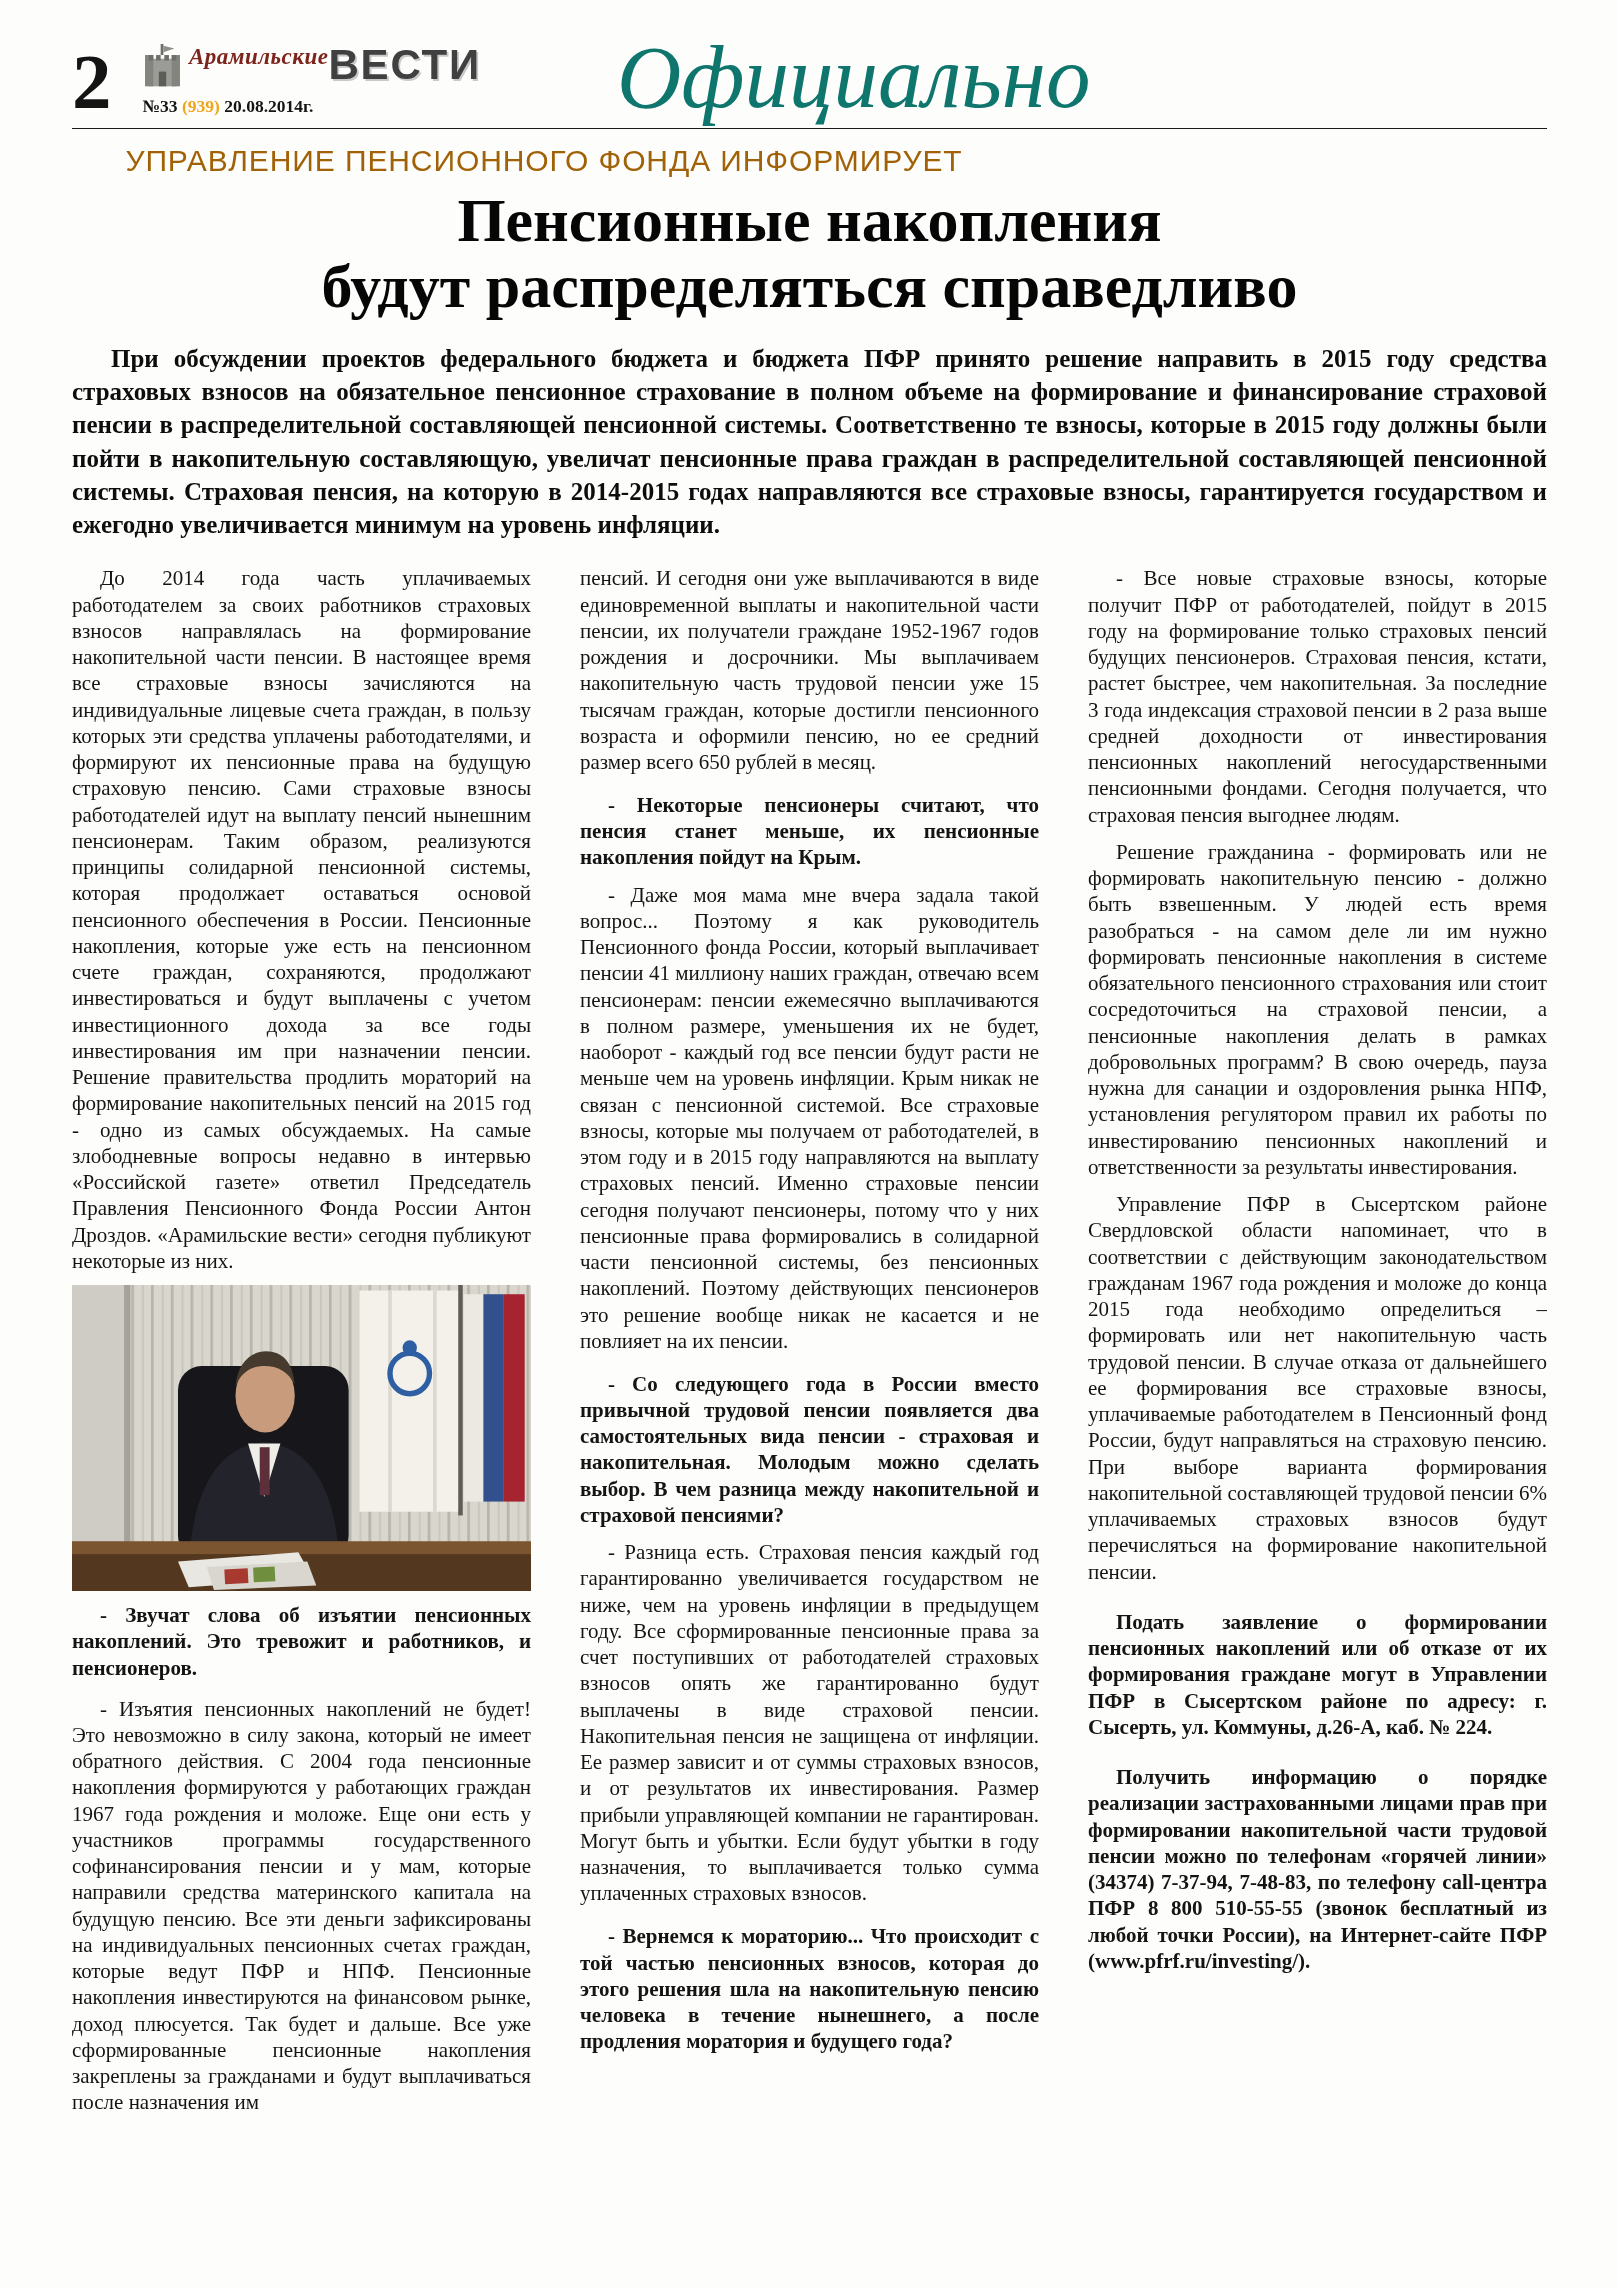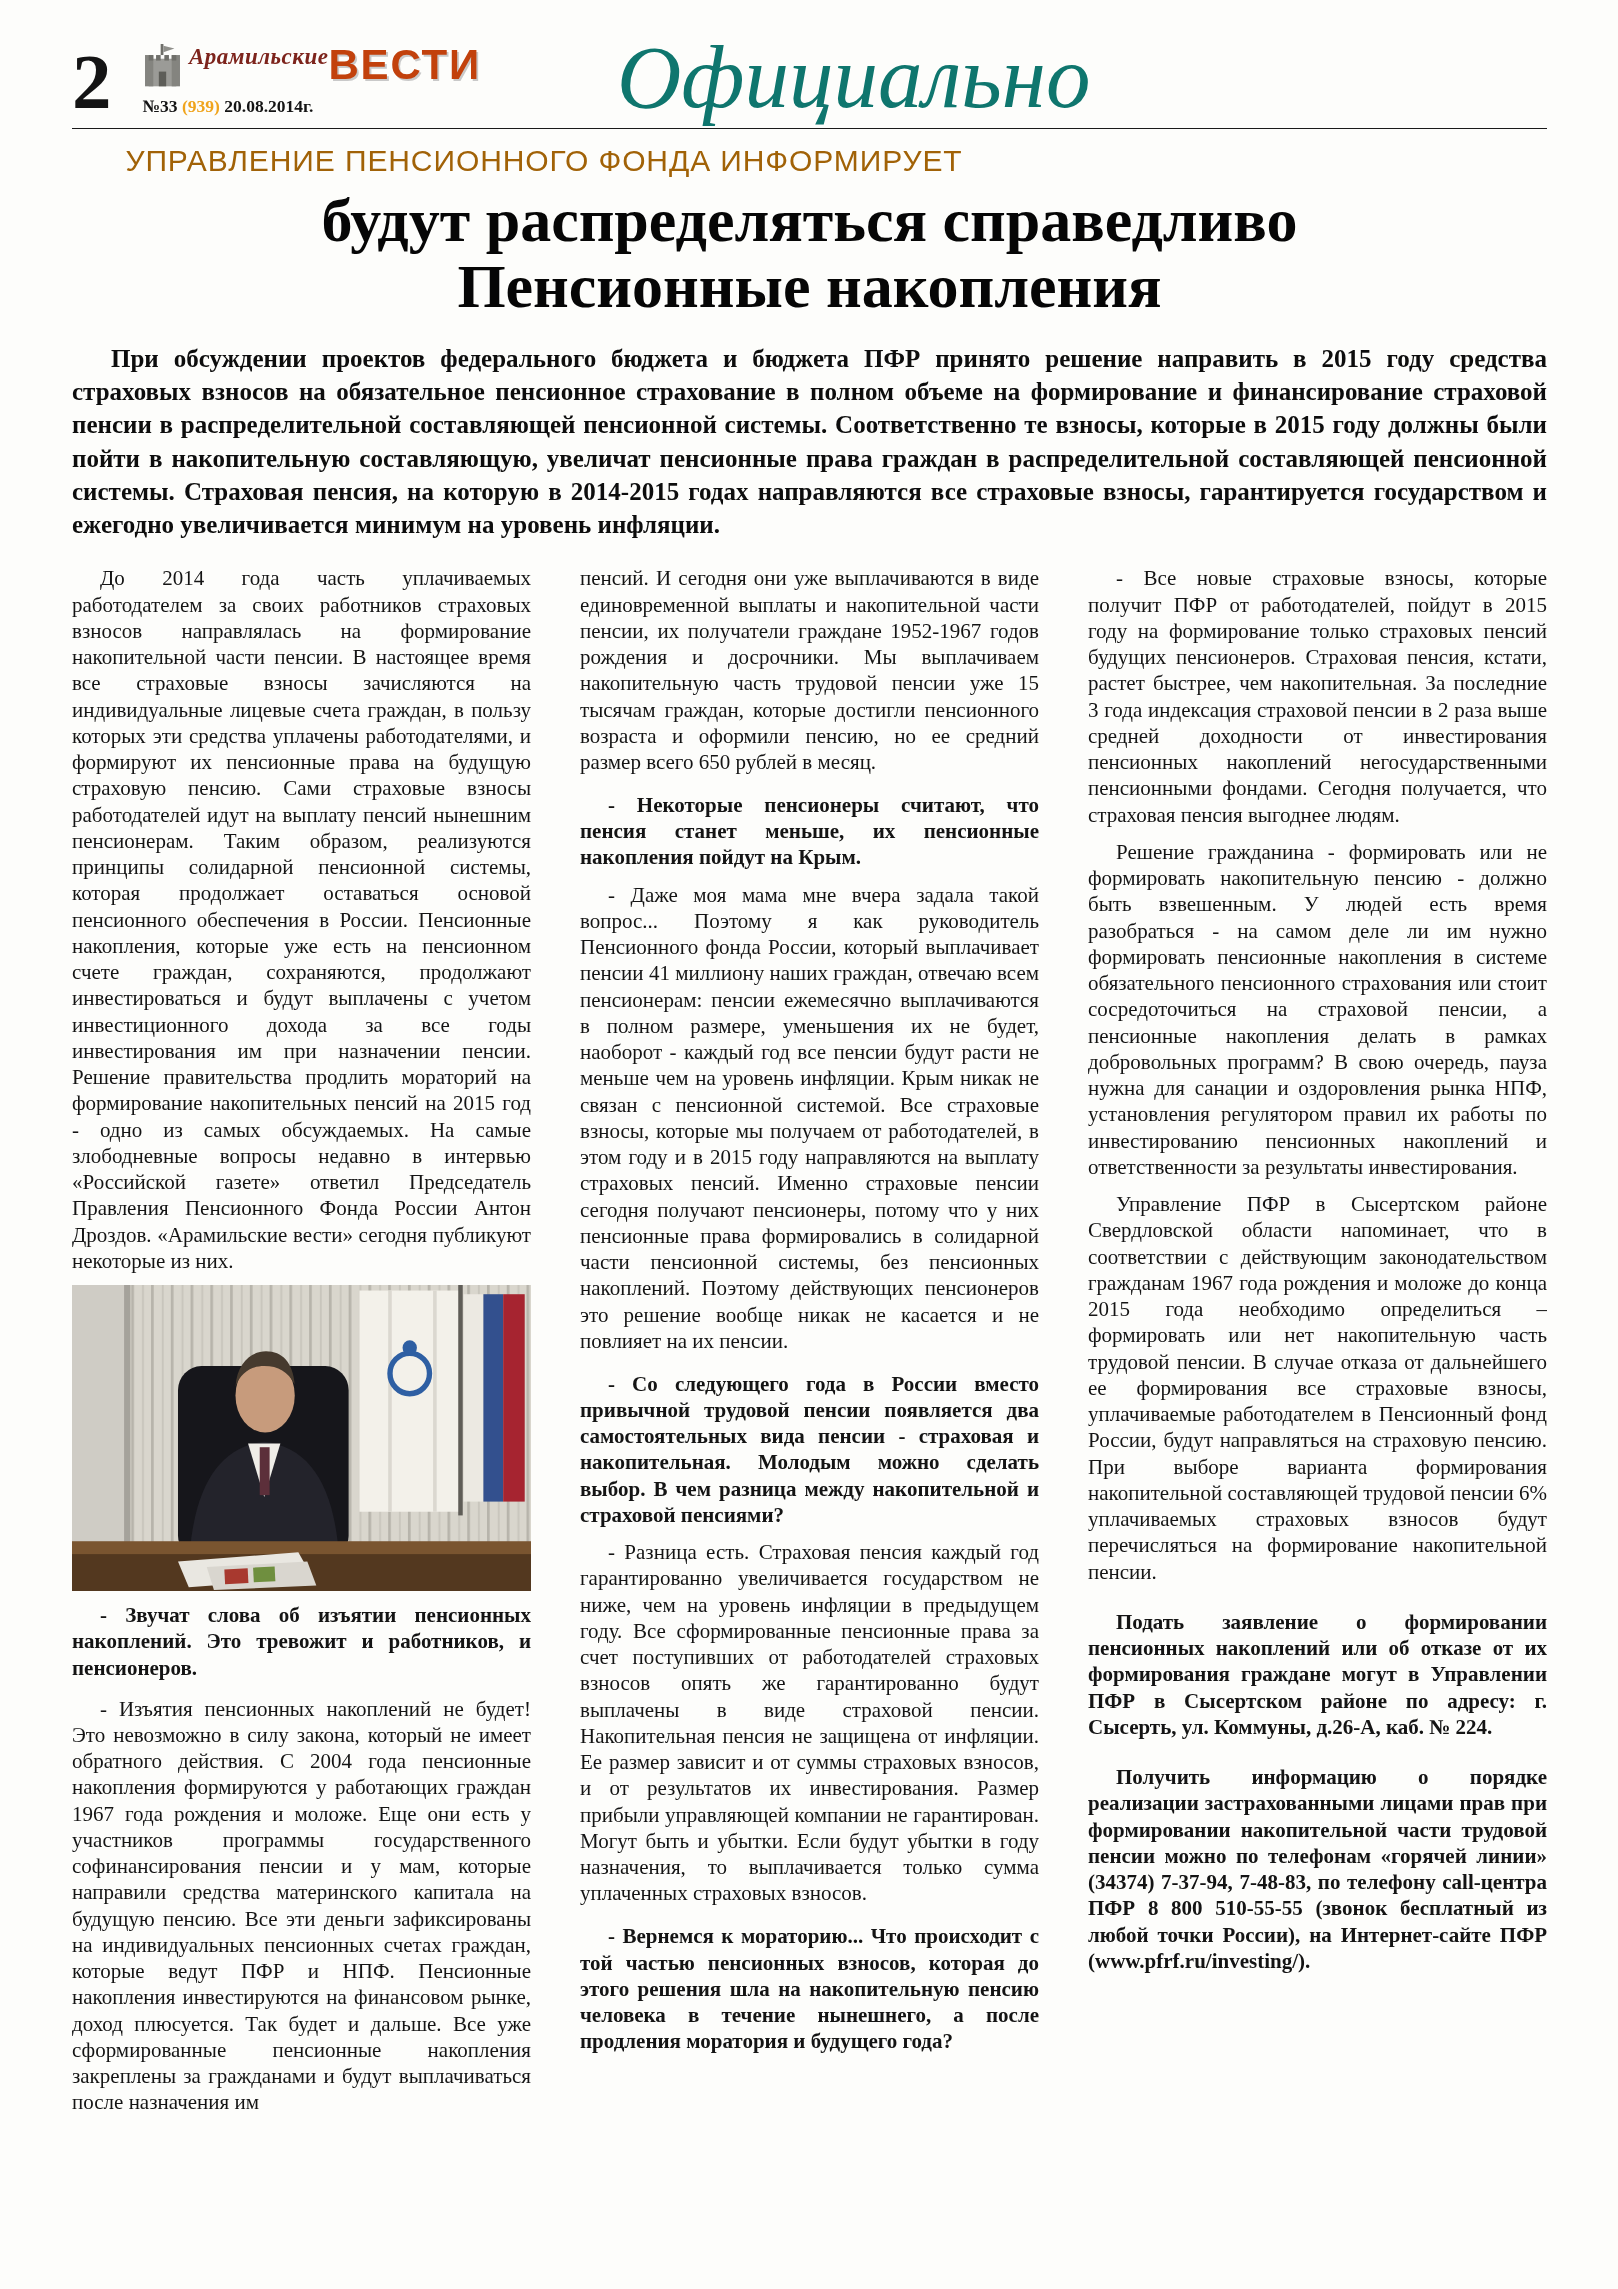--- a/index.html
+++ b/index.html
@@ -10,21 +10,21 @@
     padding:44px 72px 31px 72px; overflow:hidden; position:relative;
   }
   
   .header-row { display:flex; align-items:flex-start; }
   .page-number { font-size:79px; font-weight:bold; line-height:0.95; margin-right:31px; }
   .masthead { width:212px; flex:0 0 auto; }
   .masthead-top { display:flex; align-items:flex-start; }
   .crest { width:39px; height:46px; margin-right:7.4px; flex:0 0 auto; }
   .masthead-names { display:flex; flex-direction:row; }
   .masthead-name-top { font-style:italic; font-weight:bold; font-size:23px; color:#7d241c; letter-spacing:0.5px; }
-  .masthead-name-main { font-family:"Liberation Sans", sans-serif; font-weight:bold; font-size:42px; line-height:1.0; color:#c2410c; letter-spacing:1.8px; text-shadow:1.8px 1.8px 0 #c9c9c9; }
+  .masthead-name-main { font-family:"Liberation Sans", sans-serif; font-weight:bold; font-size:42px; line-height:1.0; color:#404040; letter-spacing:1.8px; text-shadow:1.8px 1.8px 0 #c9c9c9; }
   .masthead-issue { font-size:17.5px; font-weight:bold; margin-top:5.5px; white-space:nowrap;font-family:Liberation Serif, serif; }
   .issue-num-colored { color:#f0a41c; }
   .script-title {
     flex:1 1 auto; text-align:center; padding-right:194px; margin-top:-13px;
     font-style:italic; font-size:89px; line-height:1.05; color:#0f766e;
     font-family:"Liberation Serif", serif;
   }
   .header-rule { border-top:1.8px solid #1a1a1a; margin-top:3.7px; }
   
   .kicker {
@@ -82,22 +82,22 @@
     </div>
 
     <div class="script-title">Официально</div>
   </div>
 
   <div class="header-rule"></div>
 
   <div class="kicker">УПРАВЛЕНИЕ ПЕНСИОННОГО ФОНДА ИНФОРМИРУЕТ</div>
 
   <h1 class="headline">
+    <div>Пенсионные накопления</div>
     <div>будут распределяться справедливо</div>
-    <div>Пенсионные накопления</div>
   </h1>
 
   <p class="lead">При обсуждении проектов федерального бюджета и бюджета ПФР принято решение направить в 2015 году средства страховых взносов на обязательное пенсионное страхование в полном объеме на формирование и финансирование страховой пенсии в распределительной составляющей пенсионной системы. Соответственно те взносы, которые в 2015 году должны были пойти в накопительную составляющую, увеличат пенсионные права граждан в распределительной составляющей пенсионной системы. Страховая пенсия, на которую в 2014-2015 годах направляются все страховые взносы, гарантируется государством и ежегодно увеличивается минимум на уровень инфляции.</p>
 
   <div class="columns">
     <div class="col">
         <p class="block block-text">До 2014 года часть уплачиваемых работодателем за своих работников страховых взносов направлялась на формирование накопительной части пенсии. В настоящее время все страховые взносы зачисляются на индивидуальные лицевые счета граждан, в пользу которых эти средства уплачены работодателями, и формируют их пенсионные права на будущую страховую пенсию. Сами страховые взносы работодателей идут на выплату пенсий нынешним пенсионерам. Таким образом, реализуются принципы солидарной пенсионной системы, которая продолжает оставаться основой пенсионного обеспечения в России. Пенсионные накопления, которые уже есть на пенсионном счете граждан, сохраняются, продолжают инвестироваться и будут выплачены с учетом инвестиционного дохода за все годы инвестирования им при назначении пенсии. Решение правительства продлить мораторий на формирование накопительных пенсий на 2015 год - одно из самых обсуждаемых. На самые злободневные вопросы недавно в интервью «Российской газете» ответил Председатель Правления Пенсионного Фонда России Антон Дроздов. «Арамильские вести» сегодня публикуют некоторые из них.</p>
   <figure class="photo-wrap">
     <svg viewBox="0 0 511 332" preserveAspectRatio="none">
       <defs>

